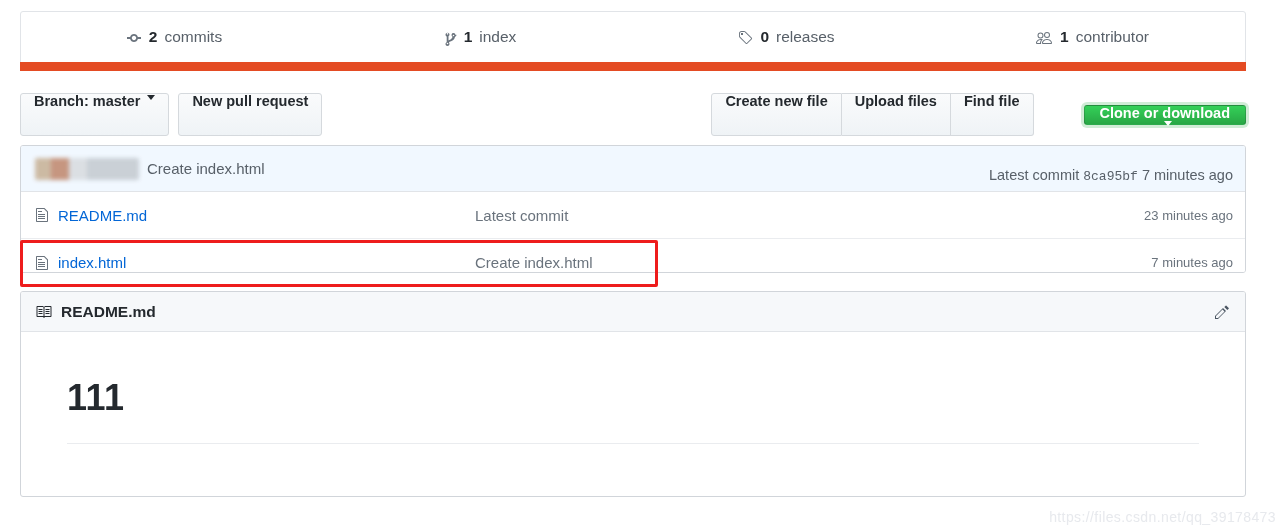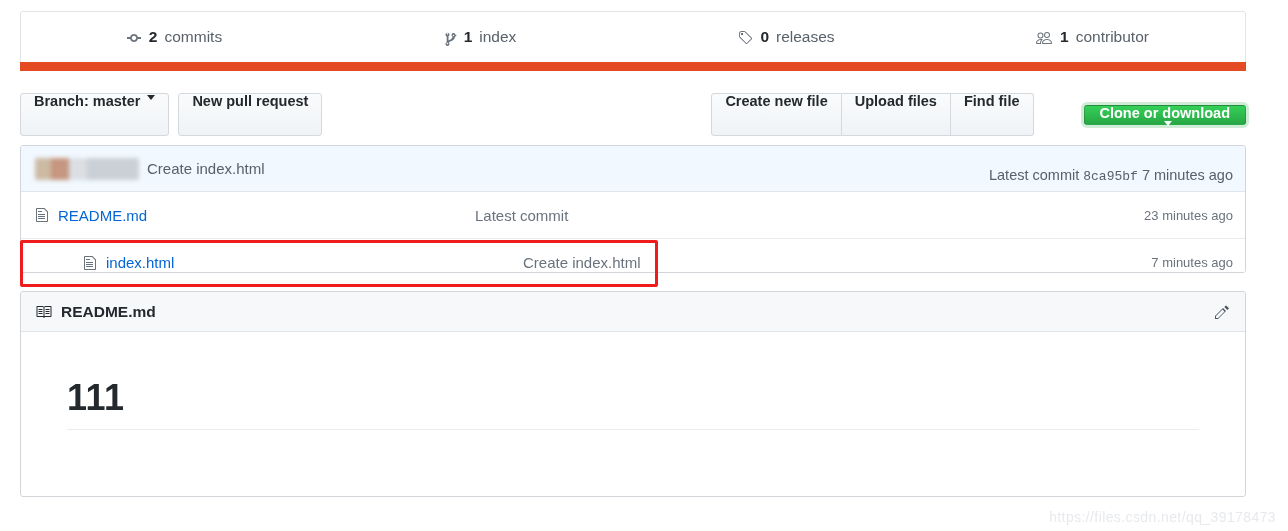--- a/index.html
+++ b/index.html
@@ -166,21 +166,21 @@
   }
 
   .frow {
     height: 47px;
     display: flex;
     align-items: center;
     padding: 0 12px 0 14px;
     border-bottom: 1px solid #eaecef;
     background: #fff;
   }
-  .frow:last-child { border-bottom: none; margin-left: 48px; }
+  .frow:last-child { border-bottom: none; }
   .fname-cell {
     width: 440px;
     display: flex;
     align-items: center;
     gap: 9px;
   }
   .ficon { display: inline-flex; color: #6a737d; }
   .ficon svg { display: block; fill: #6a737d; }
   .fname {
     font-size: 15px;
@@ -249,21 +249,21 @@
   .pencil-btn svg { display: block; fill: #4a5561; }
   .readme-body {
     padding: 44px 46px 20px 46px;
     background: #fff;
   }
   .readme-h1 {
     font-size: 36px;
     font-weight: bold;
     color: #24292e;
     margin: 0;
-    padding-bottom: 10px;
+    padding-bottom: 24px;
     border-bottom: 1px solid #eaecef;
     line-height: 1.2;
     letter-spacing: 0.5px;
   }
 
   
   .watermark {
     position: absolute;
     right: 12px; bottom: 6px;
     font-size: 14px;

